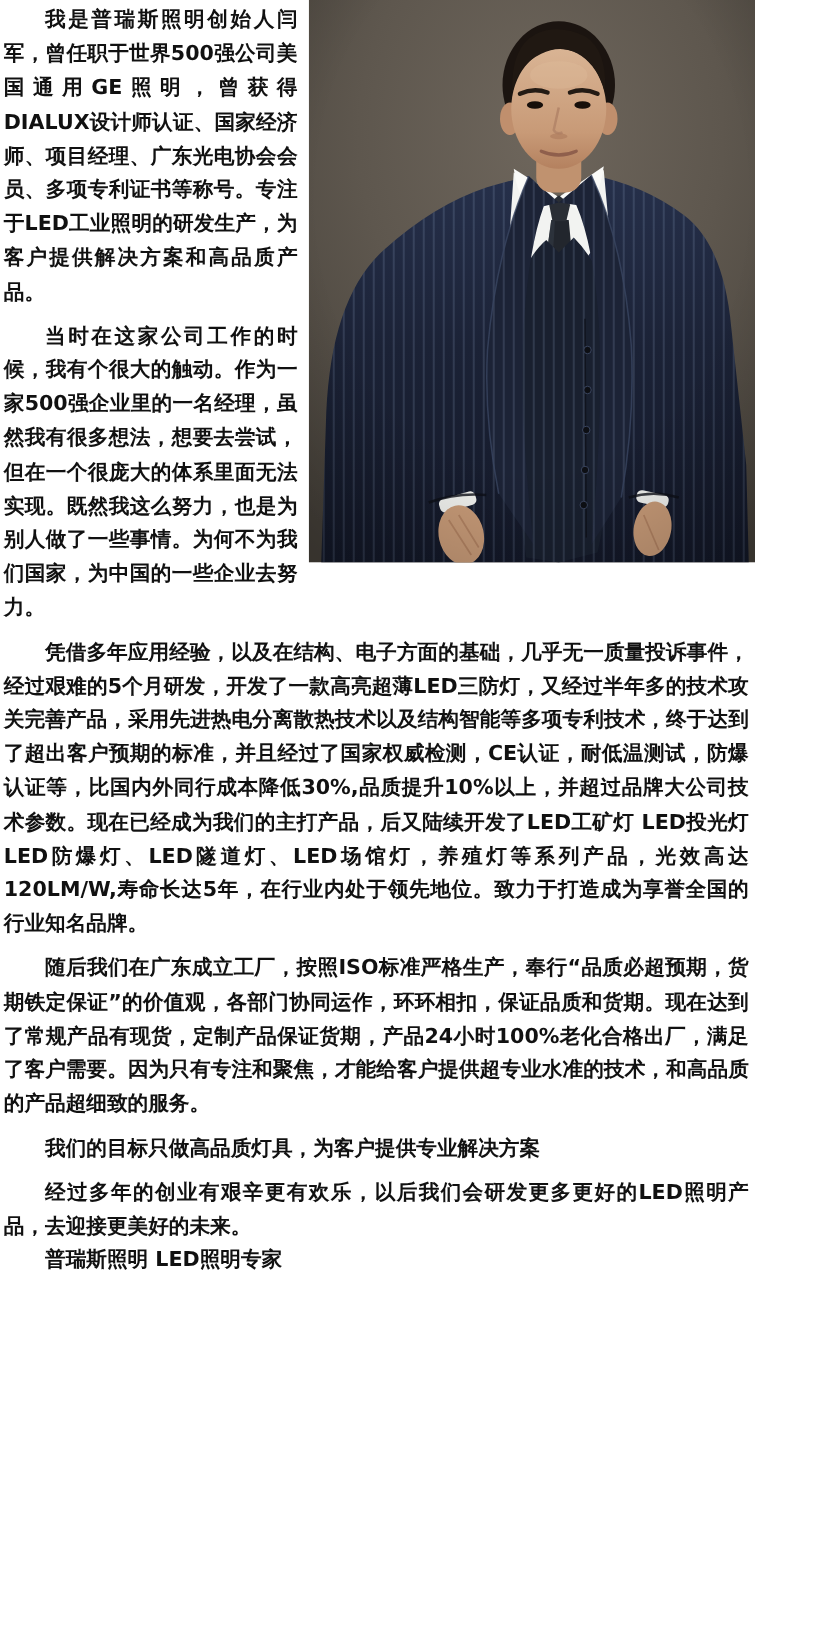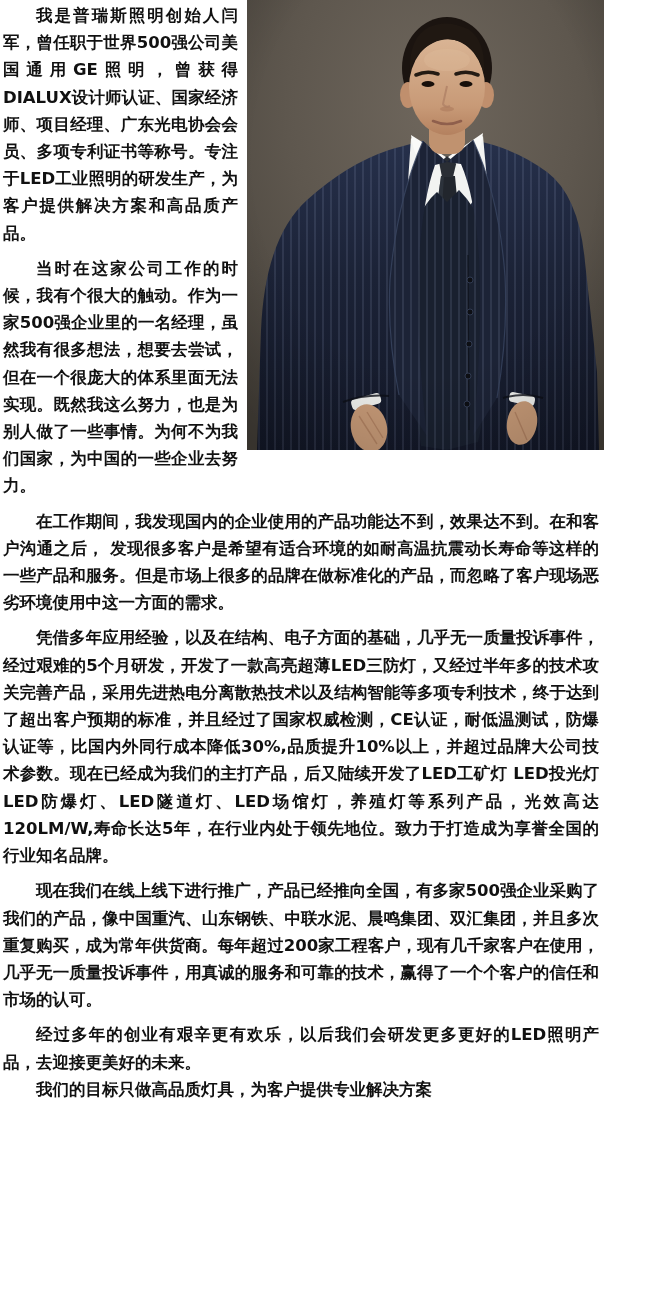--- a/index.html
+++ b/index.html
@@ -128,20 +128,20 @@
       <path d="M96,402 Q118,394 142,396" fill="none" stroke="#0c0f17" stroke-width="2" opacity="0.8"></path>
       <path d="M256,398 Q276,392 296,398" fill="none" stroke="#0c0f17" stroke-width="2" opacity="0.8"></path>
 
       <rect x="0" y="0" width="357" height="450" fill="url(#vignette)"></rect>
     </svg>
   </div>
 
   <div class="paragraphs">
       <p class="para">我是普瑞斯照明创始人闫军，曾任职于世界500强公司美国通用GE照明，曾获得DIALUX设计师认证、国家经济师、项目经理、广东光电协会会员、多项专利证书等称号。专注于LED工业照明的研发生产，为客户提供解决方案和高品质产品。</p>
       <p class="para">当时在这家公司工作的时候，我有个很大的触动。作为一家500强企业里的一名经理，虽然我有很多想法，想要去尝试，但在一个很庞大的体系里面无法实现。既然我这么努力，也是为别人做了一些事情。为何不为我们国家，为中国的一些企业去努力。</p>
-      <p class="para">在工作期间，我发现国内的企业使用的产品功能达不到，效果达不到。在和客户沟通之后， 发现很多客户是希望有适合环境的如耐高温抗震动长寿命等这样的一些产品和服务。但是市场上很多的品牌在做标准化的产品，而忽略了客户现场恶劣环境使用中这一方面的需求。</p>
       <p class="para">凭借多年应用经验，以及在结构、电子方面的基础，几乎无一质量投诉事件，经过艰难的5个月研发，开发了一款高亮超薄LED三防灯，又经过半年多的技术攻关完善产品，采用先进热电分离散热技术以及结构智能等多项专利技术，终于达到了超出客户预期的标准，并且经过了国家权威检测，CE认证，耐低温测试，防爆认证等，比国内外同行成本降低30%,品质提升10%以上，并超过品牌大公司技术参数。现在已经成为我们的主打产品，后又陆续开发了LED工矿灯 LED投光灯LED防爆灯、LED隧道灯、LED场馆灯，养殖灯等系列产品，光效高达120LM/W,寿命长达5年，在行业内处于领先地位。致力于打造成为享誉全国的行业知名品牌。</p>
-      <p class="para">现在我们在线上线下进行推广，产品已经推向全国，有多家500强企业采购了我们的产品，像中国重汽、山东钢铁、中联水泥、晨鸣集团、双汇集团，并且多次重复购买，成为常年供货商。每年超过200家工程客户，现有几千家客户在使用，几乎无一质量投诉事件，用真诚的服务和可靠的技术，赢得了一个个客户的信任和市场的认可。</p>
+      <p class="para">随后我们在广东成立工厂，按照ISO标准严格生产，奉行“品质必超预期，货期铁定保证”的价值观，各部门协同运作，环环相扣，保证品质和货期。现在达到了常规产品有现货，定制产品保证货期，产品24小时100%老化合格出厂，满足了客户需要。因为只有专注和聚焦，才能给客户提供超专业水准的技术，和高品质的产品超细致的服务。</p>
+      <p class="para">我们的目标只做高品质灯具，为客户提供专业解决方案</p>
       <p class="para">经过多年的创业有艰辛更有欢乐，以后我们会研发更多更好的LED照明产品，去迎接更美好的未来。</p>
-      <p class="para">我们的目标只做高品质灯具，为客户提供专业解决方案</p>
+      <p class="para">普瑞斯照明 LED照明专家</p>
     </div>
 
 </div>
 
 </body></html>

